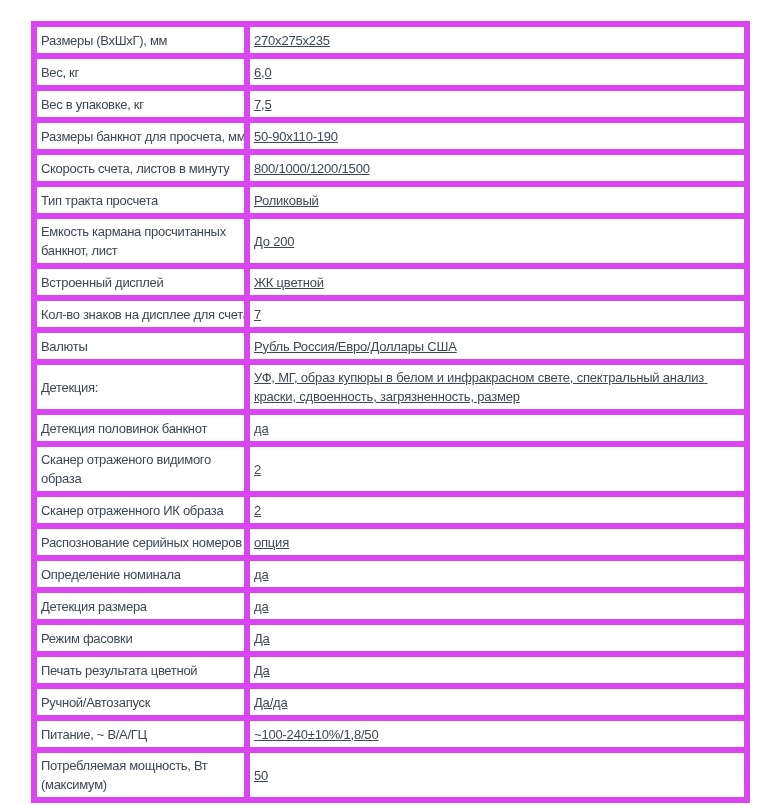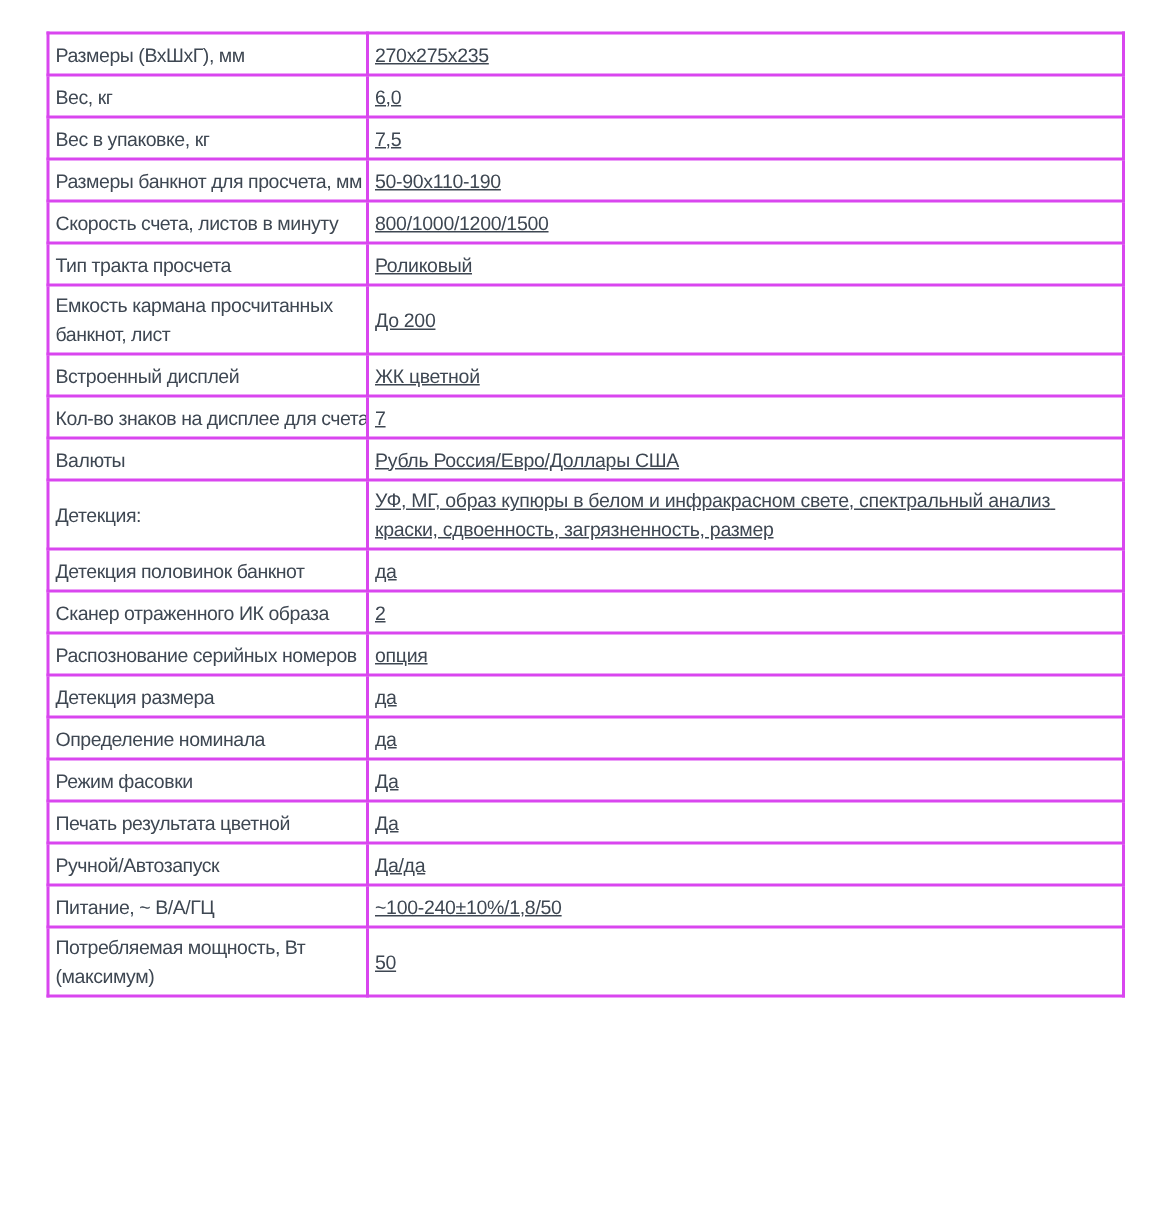--- a/index.html
+++ b/index.html
@@ -21,21 +21,21 @@
     left: 31px;
   }
   table.specs {
     border-collapse: collapse;
     table-layout: fixed;
     width: 719px;
     background: #ffffff;
   }
   table.specs col.c1 { width: 213px; }
   table.specs td {
-    border: 2px solid #d946ef;
+    border: 6px solid #d946ef;
     font-size: 13px;
     line-height: 19px;
     vertical-align: middle;
     overflow: hidden;
     height: 20px;
     padding: 3px 4px 3px 4px;
   }
   td.spec-label {
     white-space: pre;          
     letter-spacing: -0.3px;
@@ -114,38 +114,43 @@
   <tr>
     <td class="spec-label">Детекция:</td>
     <td class="spec-value">УФ, МГ, образ купюры в белом и инфракрасном свете, спектральный анализ краски, сдвоенность, загрязненность, размер</td>
   </tr>
 
   <tr>
     <td class="spec-label">Детекция половинок банкнот</td>
     <td class="spec-value">да</td>
   </tr>
 
+  <tr>
+    <td class="spec-label">Сканер отраженого видимого
+образа</td>
+    <td class="spec-value">2</td>
+  </tr>
 
   <tr>
     <td class="spec-label">Сканер отраженного ИК образа</td>
     <td class="spec-value">2</td>
   </tr>
 
   <tr>
     <td class="spec-label">Распознование серийных номеров</td>
     <td class="spec-value">опция</td>
   </tr>
 
   <tr>
-    <td class="spec-label">Детекция размера</td>
+    <td class="spec-label">Определение номинала</td>
     <td class="spec-value">да</td>
   </tr>
 
   <tr>
-    <td class="spec-label">Определение номинала</td>
+    <td class="spec-label">Детекция размера</td>
     <td class="spec-value">да</td>
   </tr>
 
   <tr>
     <td class="spec-label">Режим фасовки</td>
     <td class="spec-value">Да</td>
   </tr>
 
   <tr>
     <td class="spec-label">Печать результата цветной</td>

